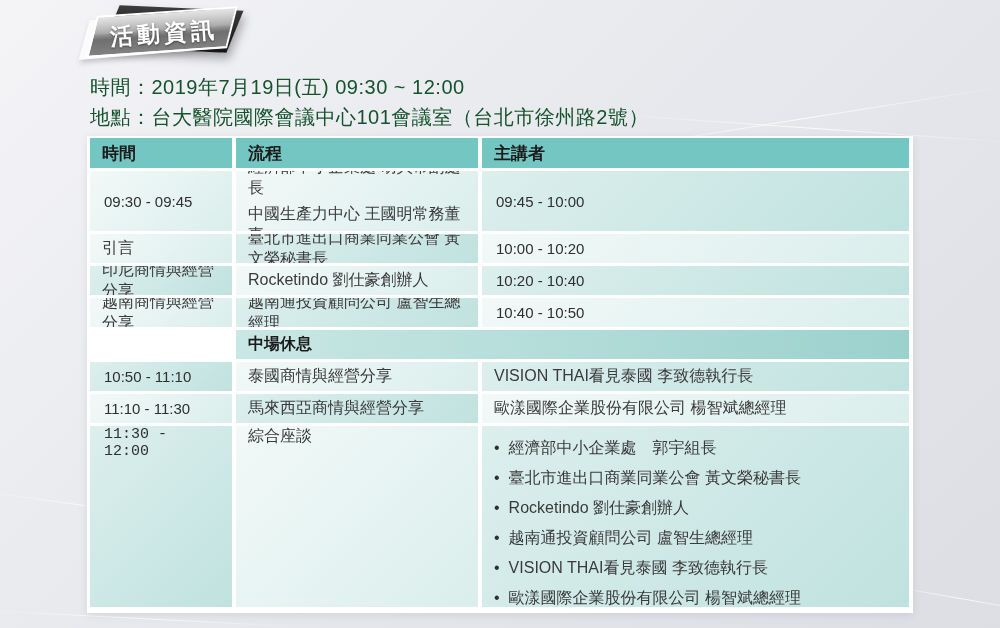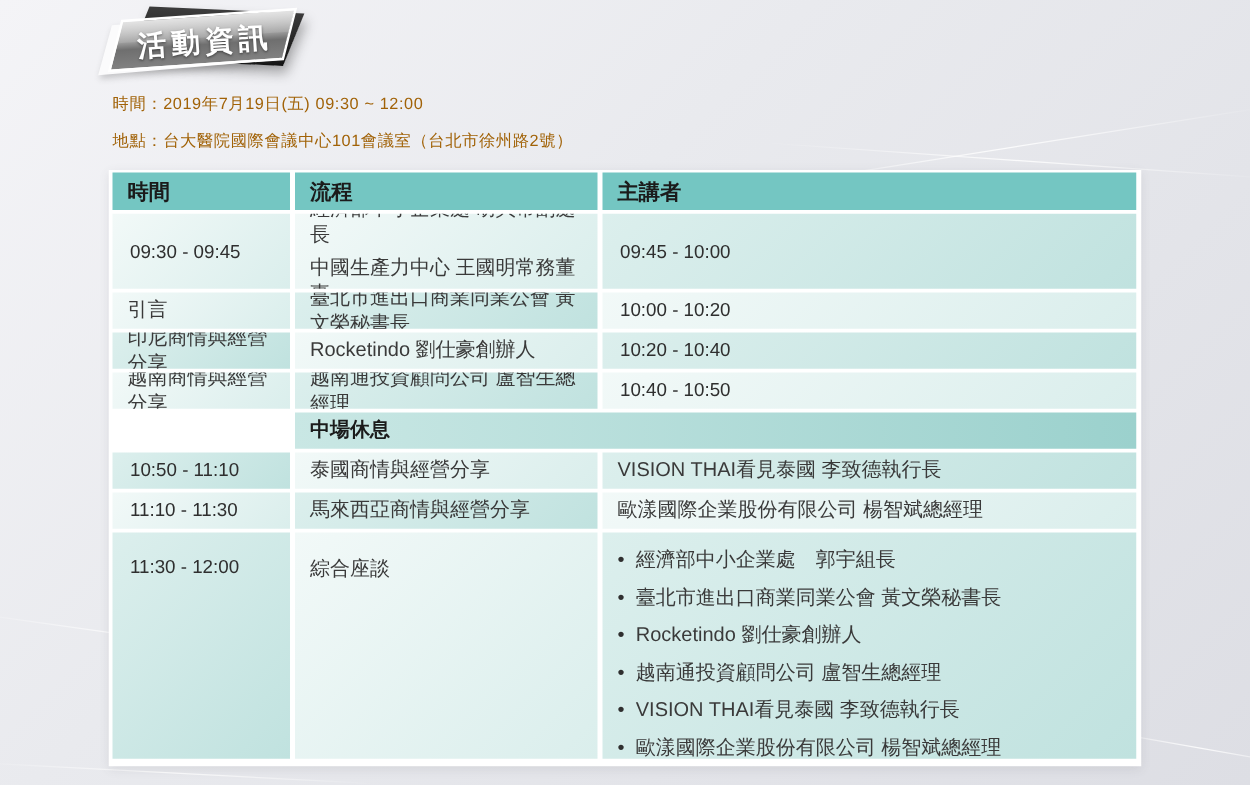--- a/index.html
+++ b/index.html
@@ -32,40 +32,40 @@
     border:2px solid #ffffff;transform:skewX(-18deg) rotate(-4deg);box-sizing:border-box;}
   .badge-glass::after{content:"";position:absolute;left:0;top:0;right:0;height:46%;
     background:linear-gradient(180deg,rgba(255,255,255,0.55),rgba(255,255,255,0.12));}
   .badge-text{position:absolute;left:14px;top:13px;width:132px;height:34px;
     display:flex;align-items:center;justify-content:center;
     transform:rotate(-4deg);
     color:#ffffff;font-size:23px;font-weight:bold;letter-spacing:4px;
     text-shadow:0 1px 2px rgba(0,0,0,0.45);}
 
   
-  .info{position:absolute;left:90px;font-size:13px;color:#a16207;letter-spacing:0.5px;}
+  .info{position:absolute;left:90px;font-size:20px;color:#14532d;letter-spacing:0.5px;}
   .info-time{top:74px;}
   .info-venue{top:104px;}
 
   
   .tbl{position:absolute;left:87px;top:136px;width:826px;height:477px;
     background:#ffffff;box-sizing:border-box;padding:2px 4px 6px 3px;
     display:grid;grid-template-columns:142px 242px 1fr;
     grid-template-rows:30px 60px 29px 29px 29px 29px 29px 29px 1fr;
     gap:3px 4px;box-shadow:0 2px 8px rgba(80,80,90,0.12);}
   .cell{display:flex;align-items:center;padding:0 12px;font-size:16px;color:#3a3a3a;
     box-sizing:border-box;overflow:hidden;}
   .head{background:#74c6c2;font-weight:bold;color:#1b1b1b;font-size:17px;}
   .t{font-size:15px;color:#2f2f2f;padding-left:14px;}
   .c-light{background:linear-gradient(135deg,#f2f9f8 0%,#daeeec 100%);}
   .c-teal{background:linear-gradient(135deg,#dcefed 0%,#c0e2df 100%);}
   .c-break{grid-column:2/4;background:linear-gradient(90deg,#c9e7e4 0%,#9bd1cd 100%);
     font-weight:bold;color:#1b1b1b;}
   .spk-multi{flex-direction:column;align-items:flex-start;justify-content:center;gap:5px;}
-  .top-align{align-items:flex-start;padding-top:19px;}
+  .top-align{align-items:flex-start;padding-top:0;font-family:Liberation Mono, monospace;}
   .bullets{flex-direction:column;align-items:flex-start;justify-content:flex-start;
     gap:9px;padding-top:12px;}
   .bullet::before{content:"•";margin-right:9px;color:#2f2f2f;}
 </style>
 </head>
 <body>
 
 <div class="stage">
 
   <div class="bgline bgl1"></div>

